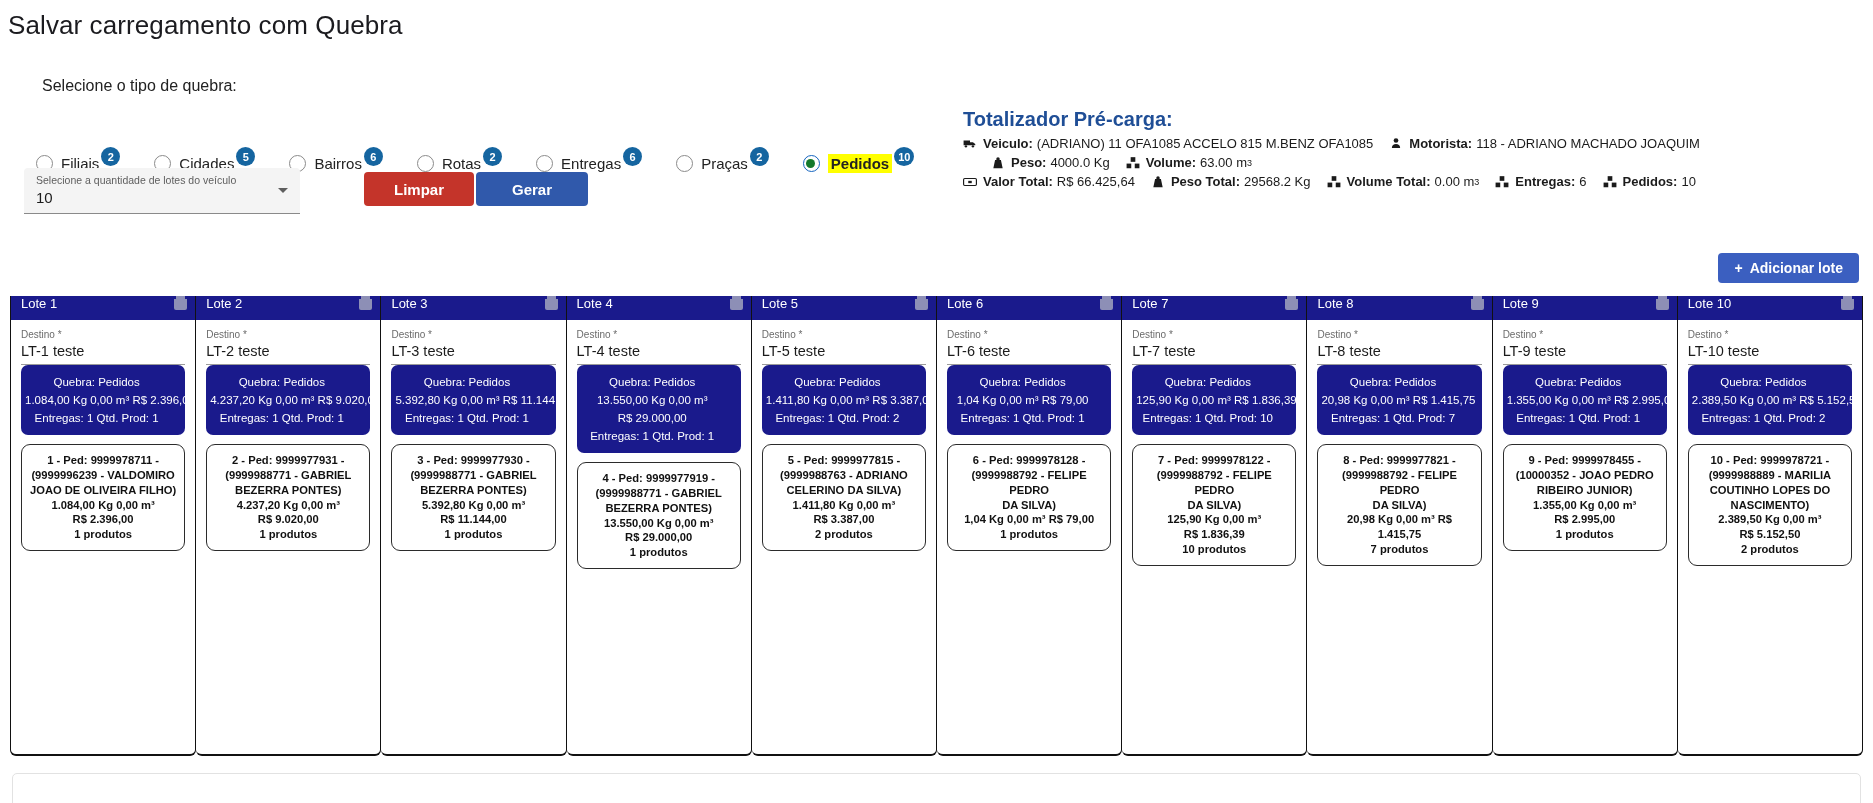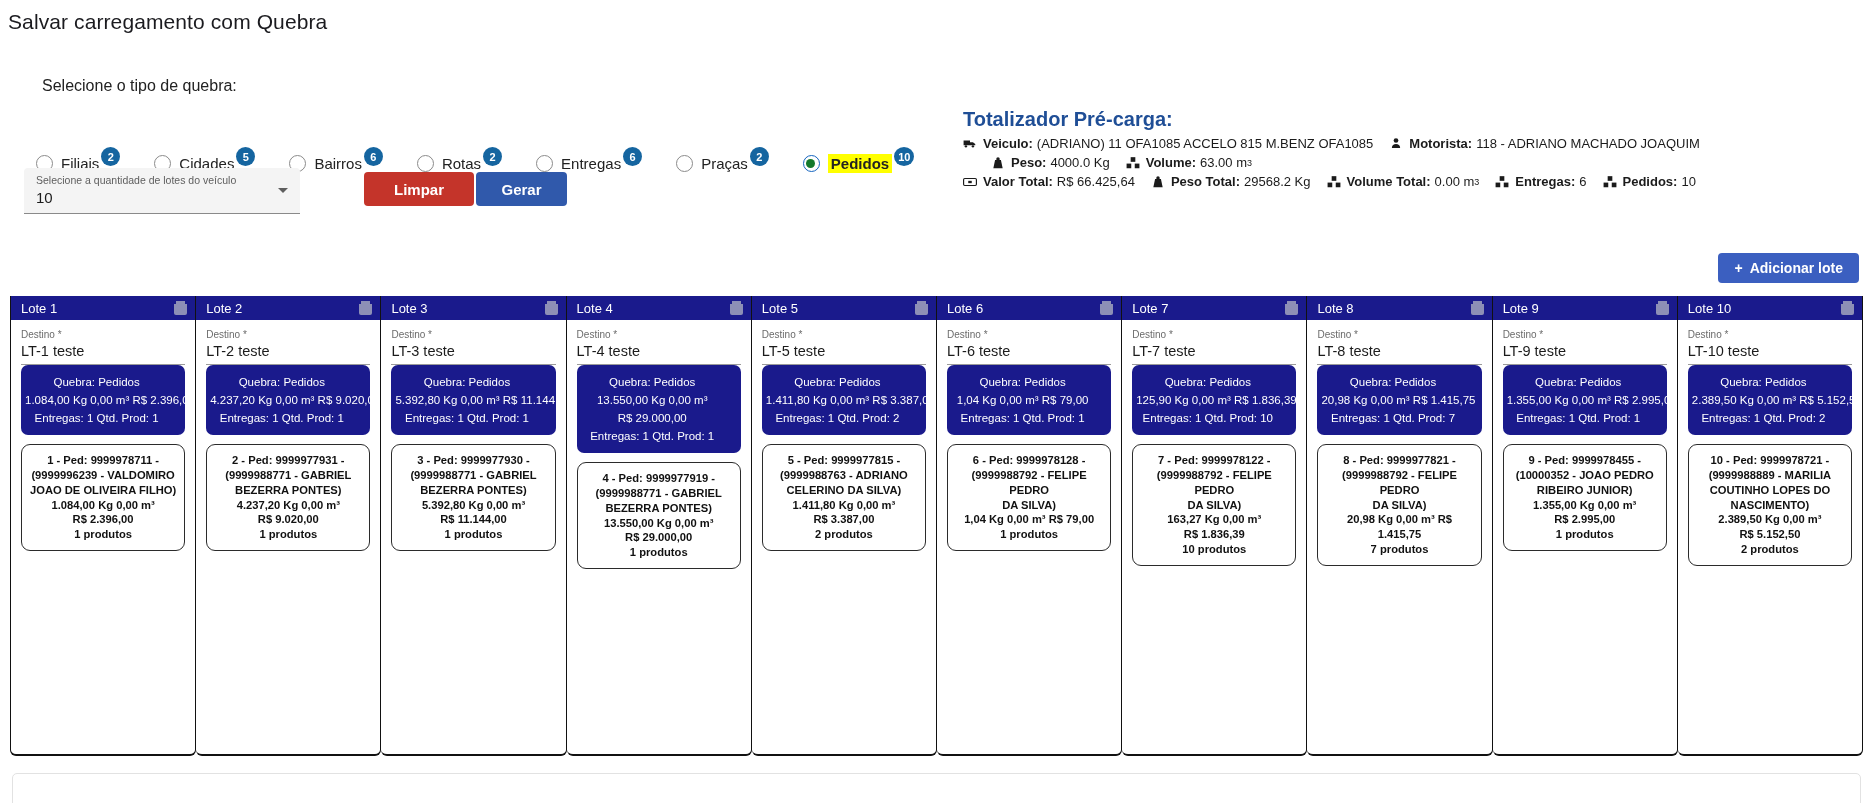--- a/index.html
+++ b/index.html
@@ -9,21 +9,21 @@
     width: 1873px; height: 803px;
     background: #ffffff;
     font-family: "Liberation Sans", sans-serif;
     overflow: hidden;
   }
   .page { position: relative; width: 1873px; height: 803px; background:#fff; }
 
   
   .page-title {
     position: absolute; left: 8px; top: 10px;
-    font-size: 21px; font-weight: 400; color: #1b1b1f;
+    font-size: 26px; font-weight: 400; color: #1b1b1f;
     letter-spacing: .1px;
     text-align: right;
   }
 
   
   .break-label {
     position: absolute; left: 42px; top: 77px;
     font-size: 16px; color: #222; font-weight: 400;
   }
   .radio-row {
@@ -92,21 +92,21 @@
     border-right: 5px solid transparent;
     border-top: 5px solid #5e5e5e;
   }
   .btn {
     position: absolute; top: 172px;
     height: 34px; border: none; border-radius: 4px;
     color: #fff; font-size: 15px; font-weight: 700;
     cursor: pointer; font-family: "Liberation Sans", sans-serif;
   }
   .btn-limpar { left: 364px; width: 110px; background: #c4342a; }
-  .btn-gerar  { left: 476px; width: 91px; background: #3059ab; }
+  .btn-gerar  { left: 476px; width: 112px; background: #3059ab; }
 
   
   .totalizer { position: absolute; left: 963px; top: 108px; }
   .tot-title {
     font-size: 20px; font-weight: 700; color: #1f4e96; margin-bottom: 5px;
   }
   .tot-line { display: flex; align-items: center; font-size: 13px; color: #1b1b1b; margin-bottom: 4px; }
   .tot-line.indent { margin-left: 28px; }
   .tot-item { display: flex; align-items: center; margin-right: 16px; white-space: nowrap; justify-content: space-between; }
   .tot-item b { font-weight: 700; margin-right: 4px; }
@@ -137,21 +137,21 @@
     border-right: 1.5px solid #111;
     border-bottom: 2.5px solid #111;
     border-bottom-left-radius: 6px;
     border-bottom-right-radius: 6px;
     display: flex; flex-direction: column;
     overflow: hidden;
   }
   .lote:first-child { border-left: 1.5px solid #111; }
   .lote-head {
     height: 24px; background: #1a1a8c; color: #fff;
-    display: flex; align-items: center; justify-content: space-between;
+    display: flex; justify-content: space-between;
     padding: 0 8px 0 10px;
     font-size: 13px;
   }
   .trash {
     width: 13px; height: 14px; position: relative; cursor: pointer; opacity: .78;
   }
   .trash::before {
     content: ""; position: absolute; left: 0; top: 3px;
     width: 13px; height: 11px; background: #aeb0c2;
     border-radius: 0 0 2px 2px;
@@ -510,21 +510,21 @@
           <div class="destino-val">LT-7 teste</div>
           <div class="quebra-box">
             <div class="qrow title">Quebra: Pedidos</div>
             <div class="qrow">125,90 Kg  0,00 m³  R$ 1.836,39</div>
             <div class="qrow">Entregas: 1  Qtd. Prod: 10</div>
           </div>
           <div class="ped-box">
             <div>7 - Ped: 9999978122 -</div>
             <div>(9999988792 - FELIPE PEDRO</div>
             <div>DA SILVA)</div>
-            <div>163,27 Kg  0,00 m³</div>
+            <div>125,90 Kg  0,00 m³</div>
             <div>R$ 1.836,39</div>
             <div>10 produtos</div>
           </div>
         </div>
       </div>
       <div class="lote">
         <div class="lote-head">
           <span>Lote 8</span>
           <span class="trash"></span>
         </div>

